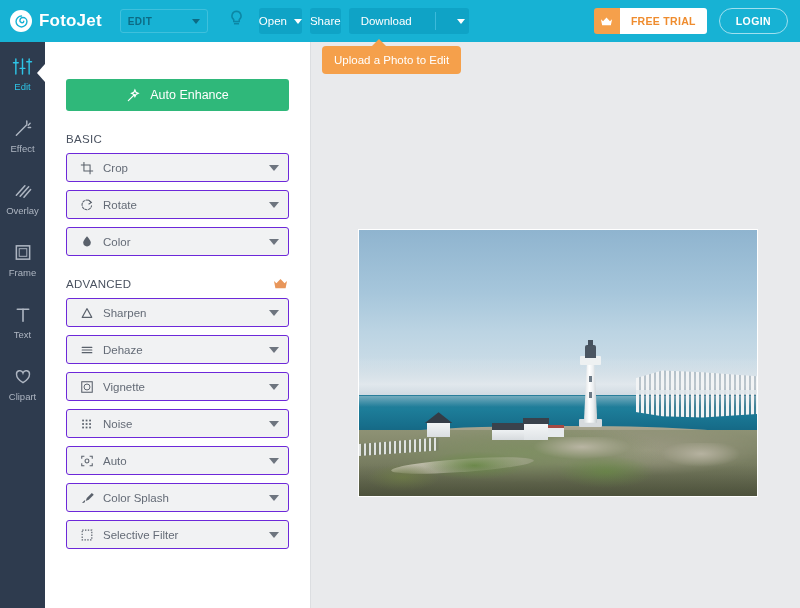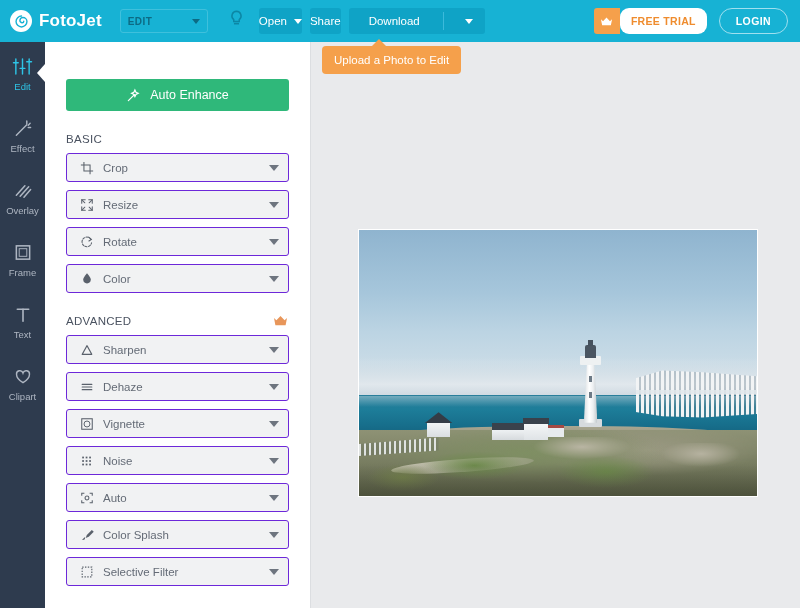--- a/index.html
+++ b/index.html
@@ -52,39 +52,39 @@
   .bulb-btn {
     width: 24px; height: 28px; display: flex;
     align-items: center; justify-content: center; margin-right: 10px;
   }
   .tbtn {
     height: 26px; background: #0fa3c6; border-radius: 3px;
     color: #fff; font-size: 11.5px;
     display: flex; align-items: center; padding: 0 0;
     margin-right: 8px;
   }
-  .tbtn.split { padding: 8px; gap: 11px; }
+  .tbtn.split { padding: 0; gap: 11px; }
   .tbtn.split .main { padding: 0 12px; height: 26px; display: flex; align-items: center; }
   .tbtn.split .divider { width: 1px; height: 18px; background: #3cbadb; }
   .tbtn.split .arrowpart { width: 22px; height: 26px; display: flex; align-items: center; justify-content: center; }
   .tbtn .caret-light { margin-left: 7px; }
 
   .hdr-right { position: absolute; right: 12px; display: flex; align-items: center; }
   .trial {
     display: flex; align-items: center; height: 26px;
     border-radius: 3px; overflow: hidden; margin-right: 12px;
   }
   .trial .crown-box {
     width: 26px; height: 26px; background: #f5a04b;
     display: flex; align-items: center; justify-content: center;
   }
   .trial .trial-lbl {
     background: #ffffff; color: #ef8c2e; font-size: 10.5px;
     font-weight: bold; height: 26px; display: flex; align-items: center;
-    padding: 0 11px; letter-spacing: .3px; border-radius: 9px;
+    padding: 0 11px; letter-spacing: .3px;
   }
   .login {
     height: 26px; border: 1px solid #9fe0ef; border-radius: 13px;
     color: #ffffff; font-size: 10.5px; font-weight: bold;
     display: flex; align-items: center; padding: 0 16px; letter-spacing: .4px;
   }
 
   
   #tooltip {
     position: absolute; left: 322px; top: 46px;
@@ -480,32 +480,20 @@
           <g stroke="#5a616b" stroke-width="1.2" fill="none">
             <path d="M4.5 1v10.5H15"></path>
             <path d="M1 4.5h10.5V15"></path>
           </g>
         </svg>
       </span>
       <span class="r-lbl">Crop</span>
       <span class="r-caret"></span>
     </div>
 
-    <div class="row">
-      <span class="r-ico">
-        <svg width="14" height="14" viewBox="0 0 16 16">
-          <g stroke="#5a616b" stroke-width="1.2" stroke-linecap="round" fill="none">
-            <path d="M6 2H2v4M10 2h4v4M6 14H2v-4M10 14h4v-4"></path>
-            <path d="M2 2l3.5 3.5M14 2l-3.5 3.5M2 14l3.5-3.5M14 14l-3.5-3.5"></path>
-          </g>
-        </svg>
-      </span>
-      <span class="r-lbl">Resize</span>
-      <span class="r-caret"></span>
-    </div>
 
     <div class="row">
       <span class="r-ico">
         <svg width="14" height="14" viewBox="0 0 16 16">
           <path d="M12.5 5A5.5 5.5 0 1 0 13.2 9" fill="none" stroke="#5a616b" stroke-width="1.2" stroke-linecap="round" stroke-dasharray="2.4 1.6"></path>
           <path d="M9.5 2.2L13 5l-3.2 2.2" fill="none" stroke="#5a616b" stroke-width="1.2"></path>
         </svg>
       </span>
       <span class="r-lbl">Rotate</span>
       <span class="r-caret"></span>

